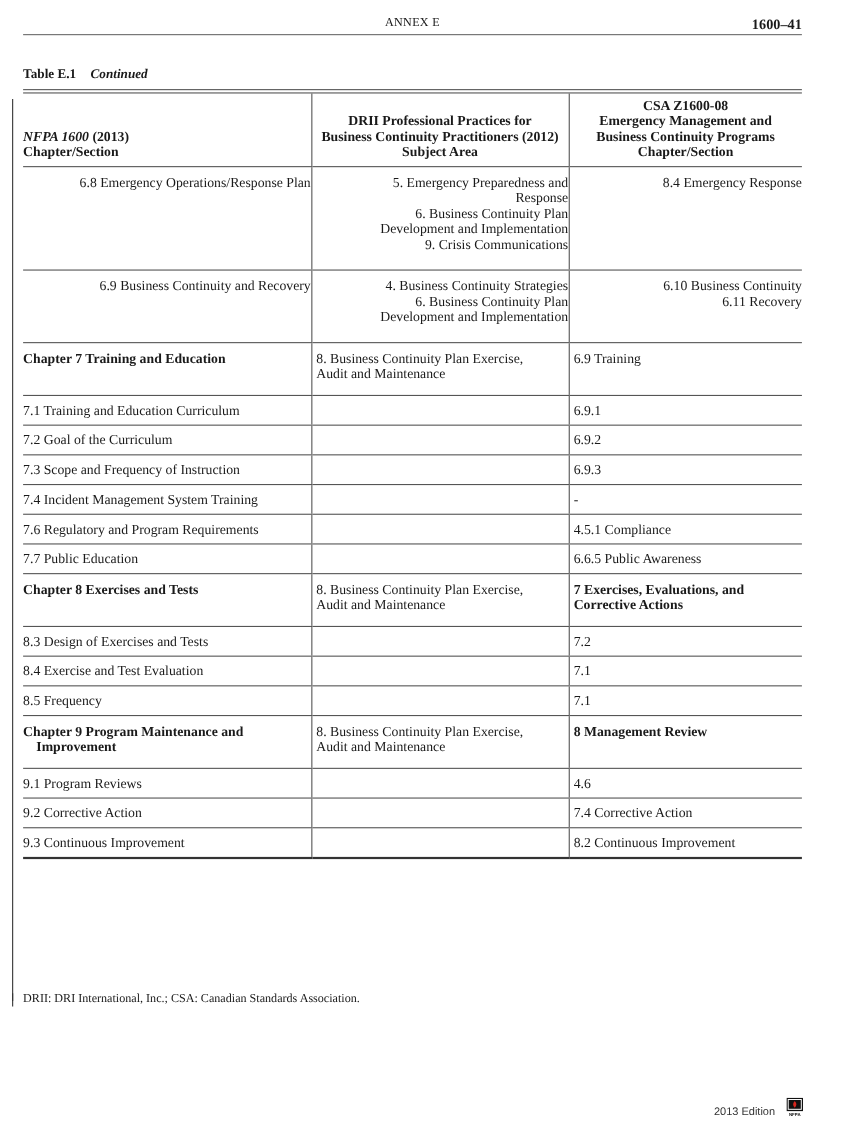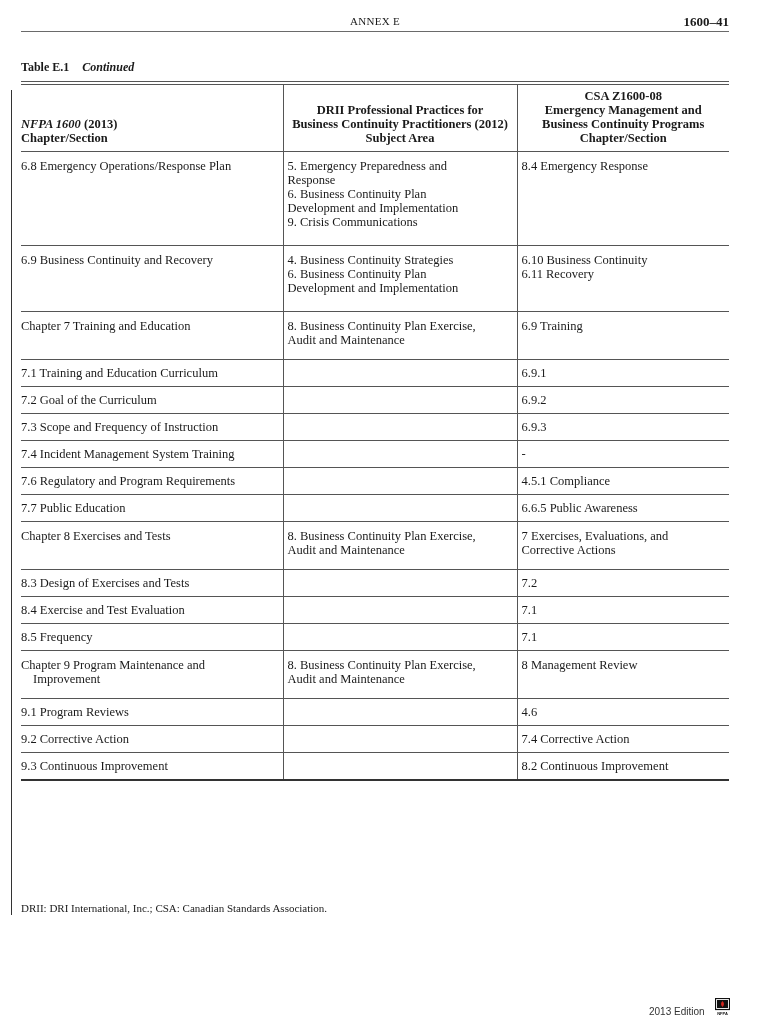--- a/index.html
+++ b/index.html
@@ -21,22 +21,22 @@
   .tbl-wrap { position: absolute; left: 21px; top: 81px; width: 708px; }
   .double-rule { border-top: 1px solid #555; height: 2px; border-bottom: 1px solid #555; }
   table { width: 708px; border-collapse: collapse; table-layout: fixed; font-size: 12.5px; line-height: 14px; }
   col.c1 { width: 262px; } col.c2 { width: 234px; } col.c3 { width: 212px; }
   th, td { vertical-align: top; padding: 7px 0 12px 0; border-bottom: 1px solid #555; }
   th { font-weight: bold; vertical-align: bottom; padding: 4px 0 6px 0; }
   th.c1, td.c1 { text-align: left; padding-left: 0; }
   th.c2, th.c3 { text-align: center; }
   td.c2, td.c3, th.c2, th.c3 { border-left: 1px solid #555; }
   td.c2, td.c3 { padding-left: 4px; }
-  td.bold, .bold { font-weight: normal; }
-  tr.tall td { padding-bottom: 16px; }
+  td.bold, .bold { font-weight: bold; }
+  tr.tall td { padding-bottom: 16px; text-align: right; }
   tr.short td { padding-top: 6px; padding-bottom: 6px; }
   tr.last td { border-bottom: 2px solid #333; }
   .it { font-style: italic; }
   .line { display: block; }
   .hang { display: block; padding-left: 12px; }
 
   .footnote { position: absolute; left: 21px; top: 902px; font-size: 11px; }
 
   .edition { position: absolute; left: 649px; top: 1006px; font-family: "Liberation Sans", sans-serif;
              font-size: 10px; color: #333; }

